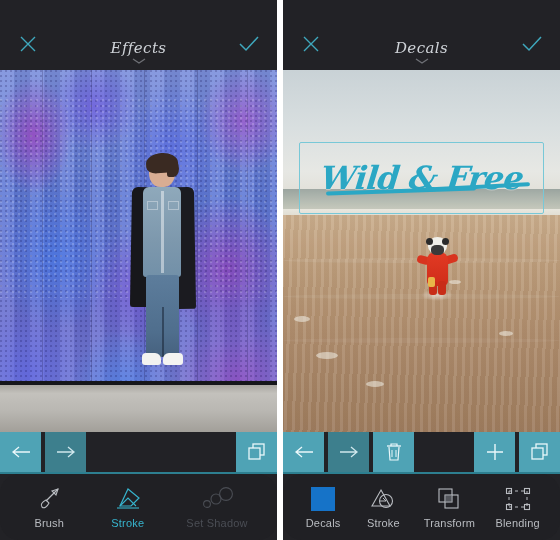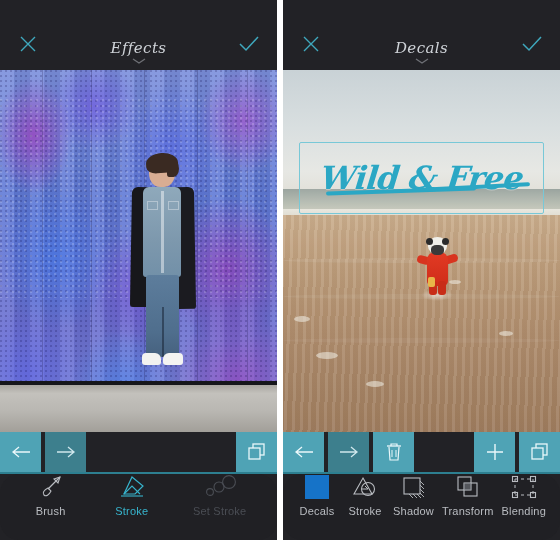--- a/index.html
+++ b/index.html
@@ -279,20 +279,21 @@
   }
   .abtn.dim{ background:#3d7f8d; }
   .abtn.right{ margin-right:0; margin-left:4px; }
   .spacer{ flex:1 1 auto; }
 
   
   .toolbar{
     flex:0 0 66px;
     background:#202024;
     display:flex;
+    align-items:center;
     justify-content:space-around;
     padding:0 10px;
     border-radius:19px;
   }
   .tool{
     display:flex; flex-direction:column; align-items:center;
     gap:5px; cursor:pointer; min-width:40px;
   }
   .tool .ticon{ height:26px; display:flex; align-items:center; justify-content:center; }
   .tool .tlabel{
@@ -403,21 +404,21 @@
       </div>
 
       <div class="tool disabled">
         <span class="ticon">
           <svg width="32" height="24" viewBox="0 0 32 24">
             <circle cx="6" cy="17" r="3.4" stroke="#4a4d54" stroke-width="1.1" fill="none"></circle>
             <circle cx="15" cy="12" r="5" stroke="#4a4d54" stroke-width="1.1" fill="none"></circle>
             <circle cx="25" cy="7" r="6.4" stroke="#4a4d54" stroke-width="1.1" fill="none"></circle>
           </svg>
         </span>
-        <span class="tlabel">Set Stroke</span>
+        <span class="tlabel">Set Shadow</span>
       </div>
     </div>
   </div>
 
   <div class="gap"></div>
 
   <div class="panel">
 
     <div class="header">
       <div class="hdr-btn">
@@ -522,29 +523,20 @@
         <span class="ticon">
           <svg width="26" height="24" viewBox="0 0 26 24">
             <path d="M11 3 L20 19 H2 Z" stroke="#b9bcc1" stroke-width="1.1" fill="none"></path>
             <circle cx="16" cy="14" r="6.5" stroke="#b9bcc1" stroke-width="1.1" fill="none"></circle>
             <path d="M16 14 H10 M16 14 L13 11" stroke="#b9bcc1" stroke-width="1" fill="none"></path>
           </svg>
         </span>
         <span class="tlabel">Stroke</span>
       </div>
 
-      <div class="tool">
-        <span class="ticon">
-          <svg width="26" height="24" viewBox="0 0 26 24">
-            <rect x="3" y="3" width="16" height="16" stroke="#b9bcc1" stroke-width="1.1" fill="none"></rect>
-            <path d="M19 6 L23 10 M19 10 L23 14 M19 14 L23 18 M8 19 L12 23 M12 19 L16 23 M16 19 L20 23 M19 18 L23 22" stroke="#b9bcc1" stroke-width=".9" fill="none"></path>
-          </svg>
-        </span>
-        <span class="tlabel">Shadow</span>
-      </div>
 
       <div class="tool">
         <span class="ticon">
           <svg width="26" height="24" viewBox="0 0 26 24">
             <rect x="3" y="2" width="13" height="13" stroke="#b9bcc1" stroke-width="1.1" fill="none"></rect>
             <rect x="9" y="8" width="13" height="13" stroke="#b9bcc1" stroke-width="1.1" fill="none"></rect>
             <rect x="9" y="8" width="7" height="7" fill="#7f838a" opacity=".55"></rect>
           </svg>
         </span>
         <span class="tlabel">Transform</span>

